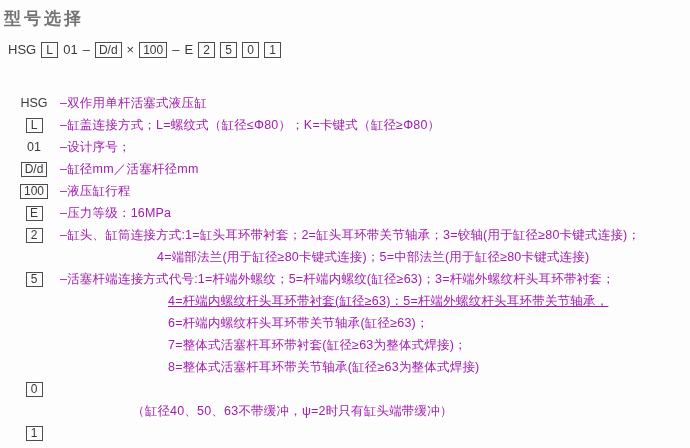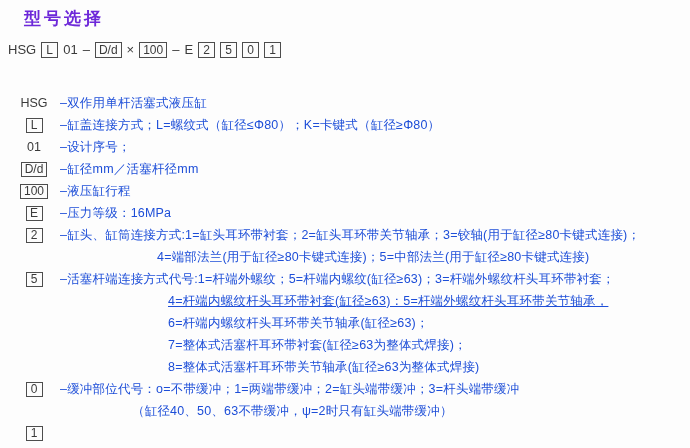--- a/index.html
+++ b/index.html
@@ -5,22 +5,22 @@
   html,body{margin:0;padding:0;background:#ffffff;}
   .page{
     position:relative;
     width:690px;height:448px;
     background:#fdfdfd;
     font-family:"Liberation Sans","DejaVu Sans",sans-serif;
     color:#333333;
     overflow:hidden;
   }
   .title{
-    position:absolute;left:24px;top:7px;
-    font-size:17px;font-weight:bold;color:#6d28d9;
+    position:absolute;left:4px;top:7px;
+    font-size:17px;font-weight:bold;color:#737373;
     letter-spacing:3px;
   }
   .formula{
     position:absolute;left:8px;top:41px;
     display:flex;align-items:center;gap:5px;
     font-size:13px;color:#3a3a3a;height:18px;
   }
   .fbox{
     display:inline-block;
     border:1.5px solid #4d4d4d;
@@ -58,21 +58,21 @@
     font-size:12px;
     background:#fcfcfc;
     color:#3a3a3a;
   }
   .code-plain{
     font-size:12.5px;
     color:#3a3a3a;
   }
   .def-text{
     font-size:12.5px;
-    color:#1d4ed8;
+    color:#a21caf;
     letter-spacing:0.2px;
   }
 </style>
 </head>
 <body>
 
 <div class="page">
   <div class="title">型号选择</div>
 
   <div class="formula">
@@ -157,21 +157,20 @@
         <span class="def-text" style="margin-left: 108px;">7=整体式活塞杆耳环带衬套(缸径≥63为整体式焊接)；</span>
       </div>
       <div class="def-line">
         <span class="code-cell"></span>
         <span class="def-text" style="margin-left: 108px;">8=整体式活塞杆耳环带关节轴承(缸径≥63为整体式焊接)</span>
       </div>
       <div class="def-line">
         <span class="code-cell">
           <span class="code-box">0</span>
         </span>
-        <span class="def-text">–缓冲部位代号：o=不带缓冲；1=两端带缓冲；2=缸头端带缓冲；3=杆头端带缓冲</span>
       </div>
       <div class="def-line">
         <span class="code-cell"></span>
         <span class="def-text" style="margin-left: 72px;">（缸径40、50、63不带缓冲，ψ=2时只有缸头端带缓冲）</span>
       </div>
       <div class="def-line">
         <span class="code-cell">
           <span class="code-box">1</span>
         </span>
       </div>

